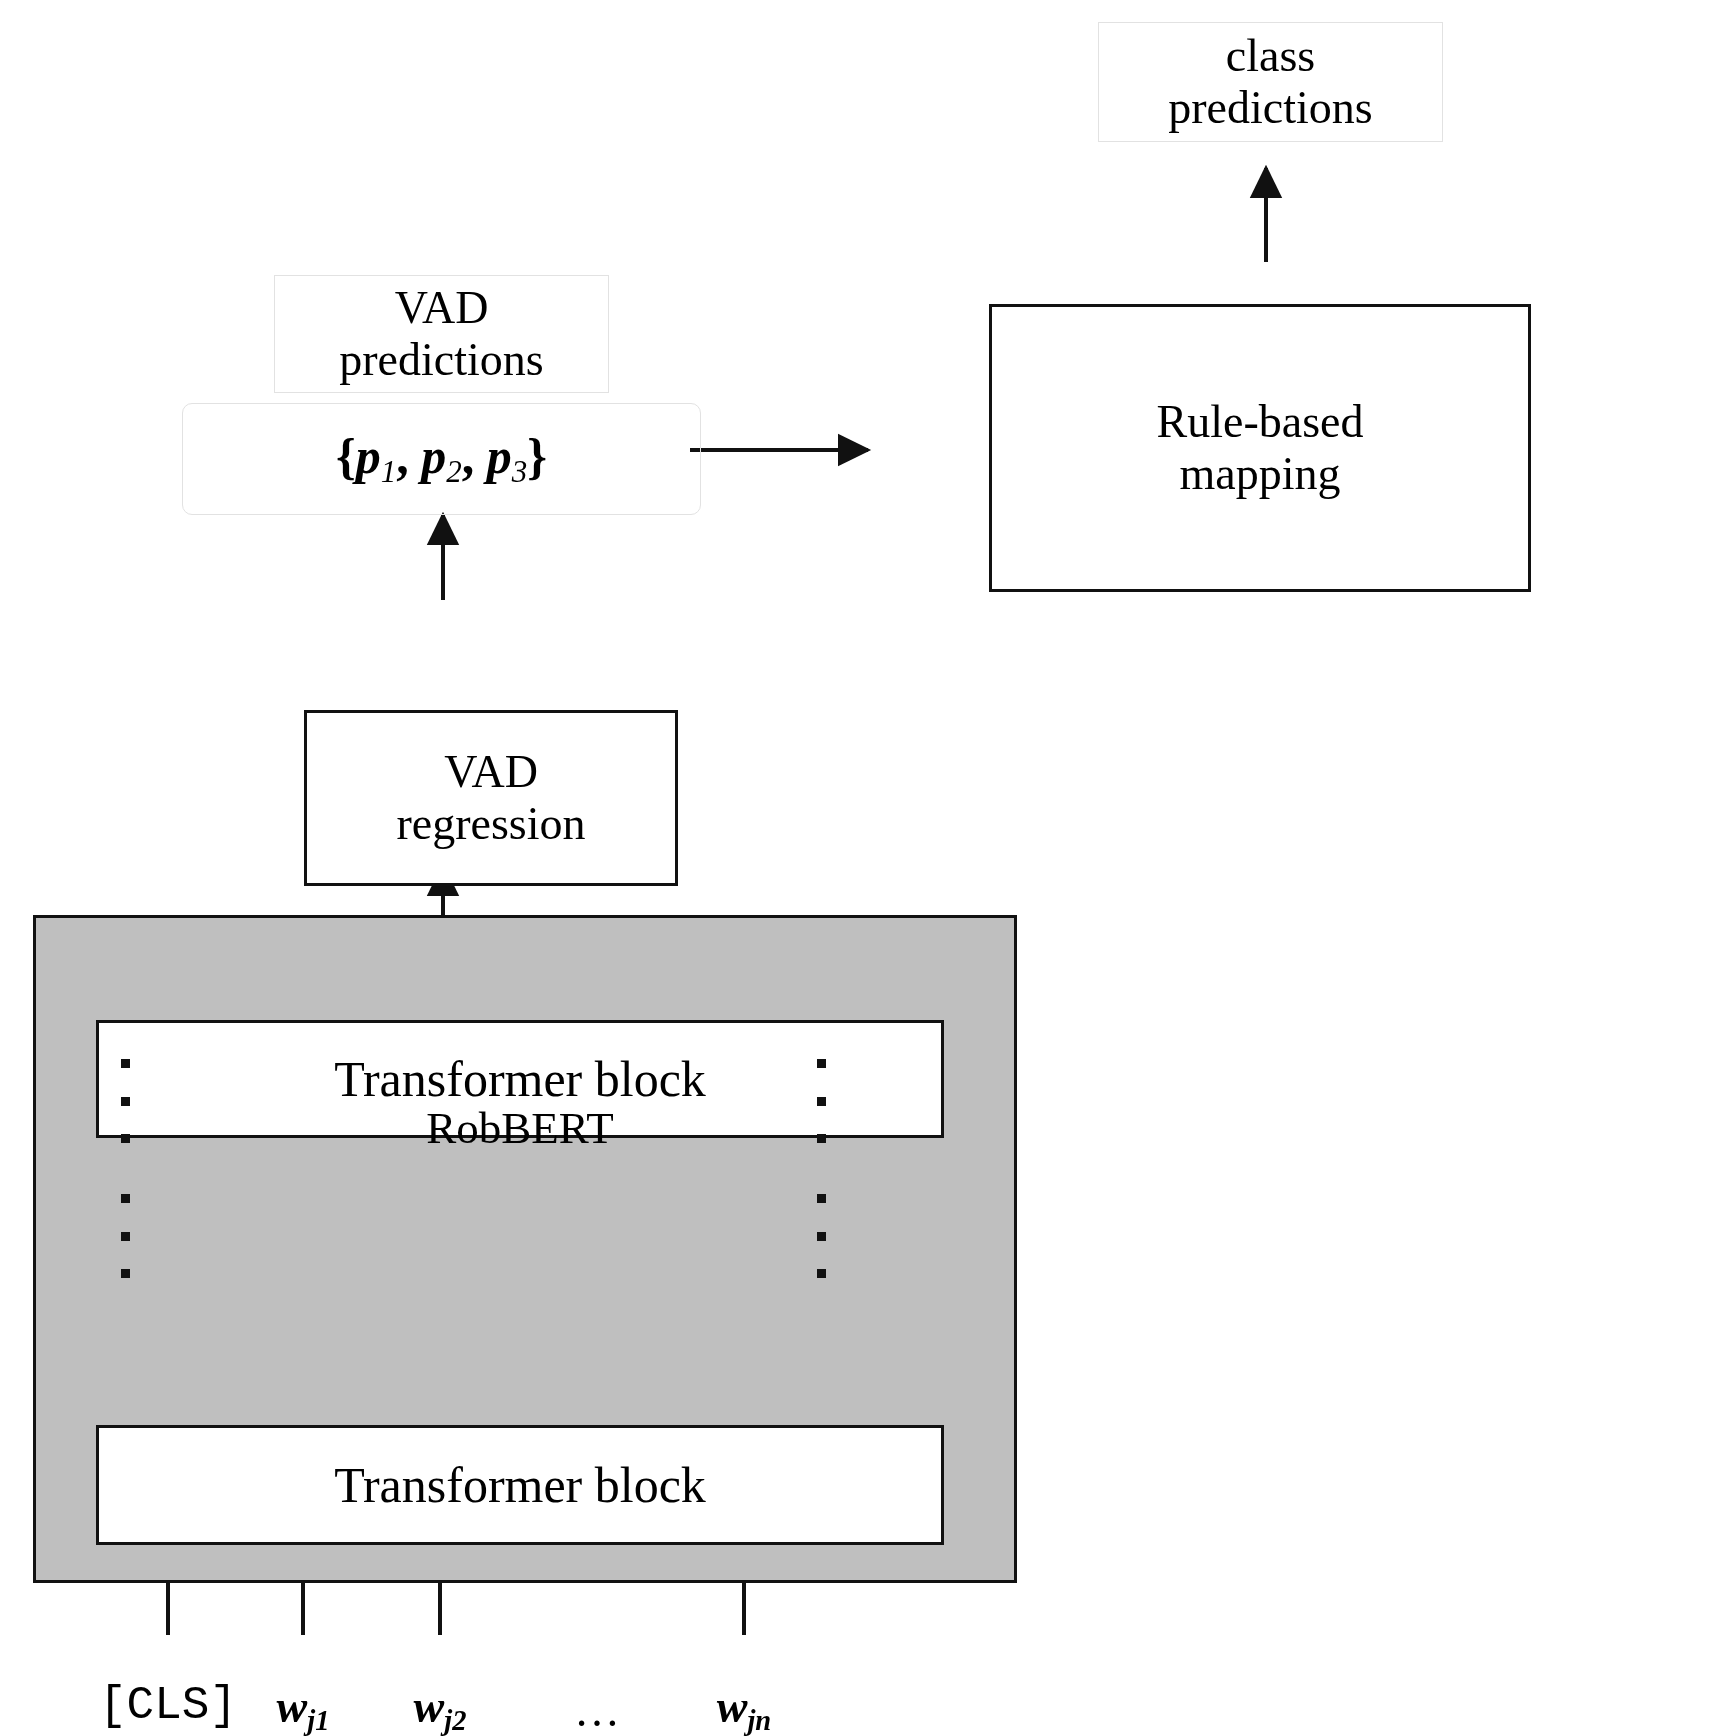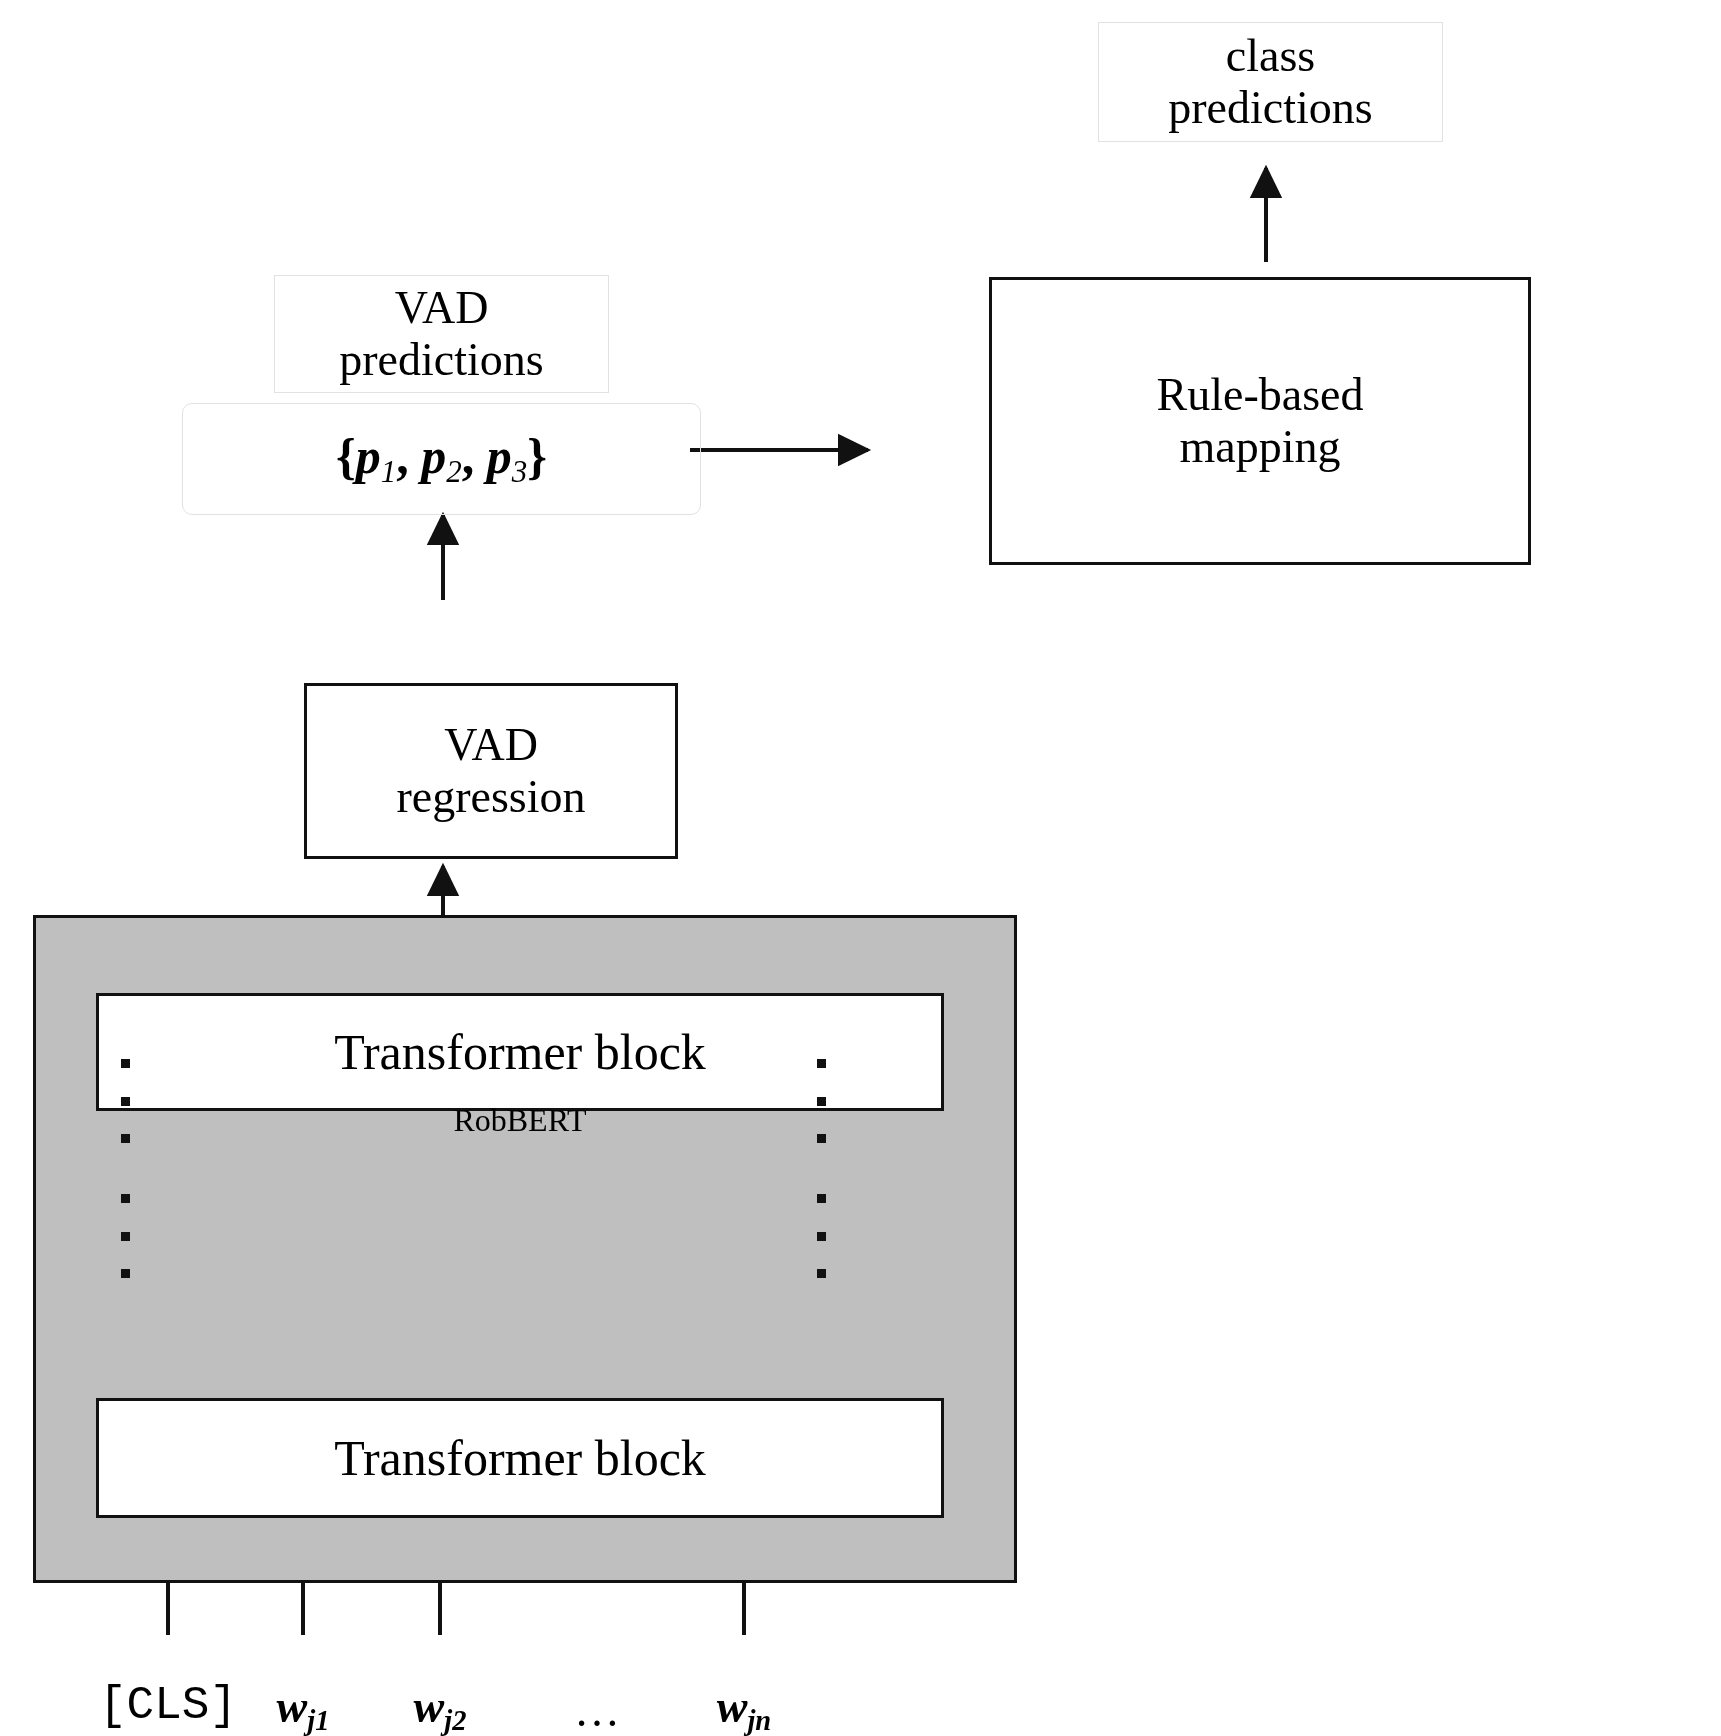--- a/index.html
+++ b/index.html
@@ -4,21 +4,21 @@
 <style>
   html,body{margin:0;padding:0;background:#ffffff;}
   body{width:1721px;height:1736px;position:relative;overflow:hidden;
        font-family:"Liberation Serif","DejaVu Serif",serif;color:#000;}
   #stage{position:absolute;left:0;top:0;width:1721px;height:1412px;}
 
   .node{position:absolute;box-sizing:border-box;display:flex;align-items:center;
         justify-content:center;text-align:center;line-height:1.12;}
 
   
-  .solid{border:3px solid #111;background:#ffffff;}
+  .solid{border:3px solid #111;background:#ffffff;margin-top:27px;}
 
   
   .faint{border:1px solid #e2e2e2;background:transparent;}
 
   
   .gray{background:#bfbfbf;border:3px solid #111;}
 
   .label-lg{font-size:46px;}
   .label-xl{font-size:50px;}
 
@@ -29,21 +29,21 @@
   .subb{font-size:0.62em;vertical-align:-0.28em;font-style:italic;font-weight:bold;}
   .brace{font-weight:bold;font-style:normal;}
 
   
   svg.arrows{position:absolute;left:0;top:0;width:1721px;height:1736px;pointer-events:none;}
 
   .vdots{position:absolute;display:flex;flex-direction:column;justify-content:space-between;
          align-items:center;width:12px;}
   .vdots i{display:block;width:9px;height:9px;background:#111;}
 
-  .robbert-label{position:absolute;font-size:32px;text-align:center;}
+  .robbert-label{position:absolute;font-size:45px;text-align:center;}
   .token{position:absolute;font-size:46px;text-align:center;white-space:nowrap;margin-top:32px;}
 </style>
 </head>
 <body>
 
 <div id="stage">
 
   <svg class="arrows" viewBox="0 0 1721 1736" xmlns="http://www.w3.org/2000/svg">
     <defs>
       <marker id="ah" markerWidth="9" markerHeight="9" refX="7.6" refY="4.5" orient="auto" markerUnits="strokeWidth">

